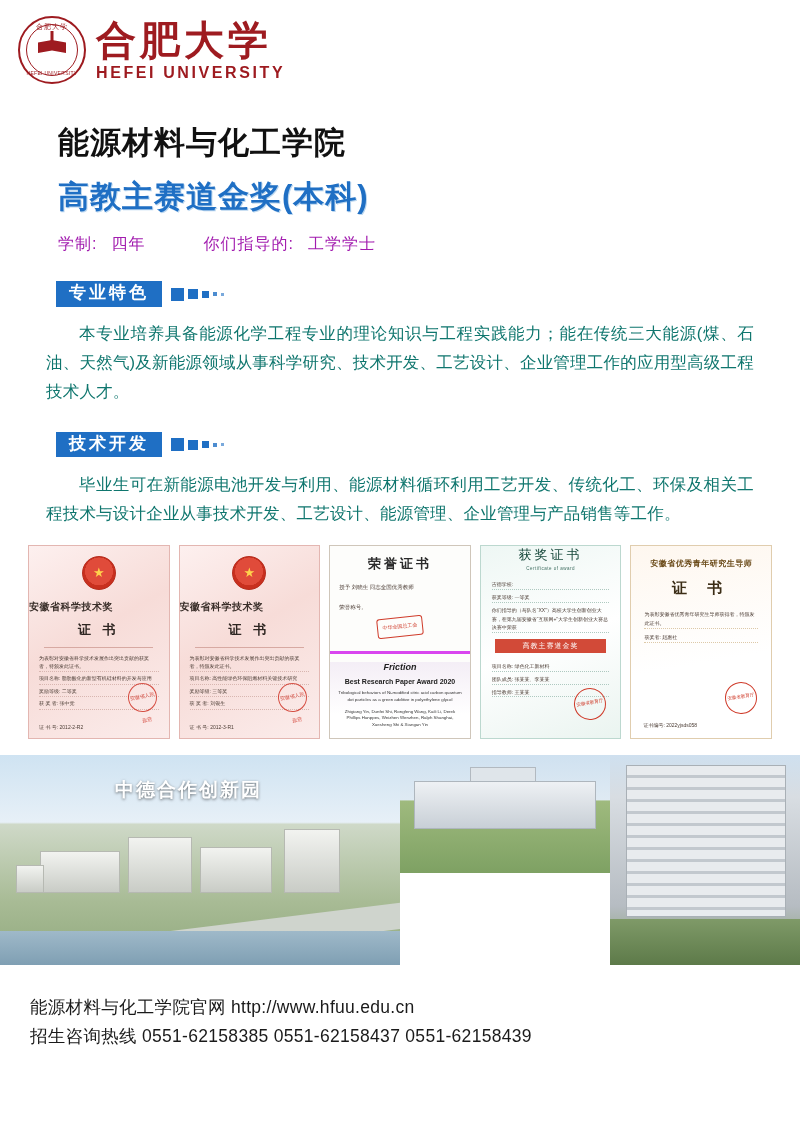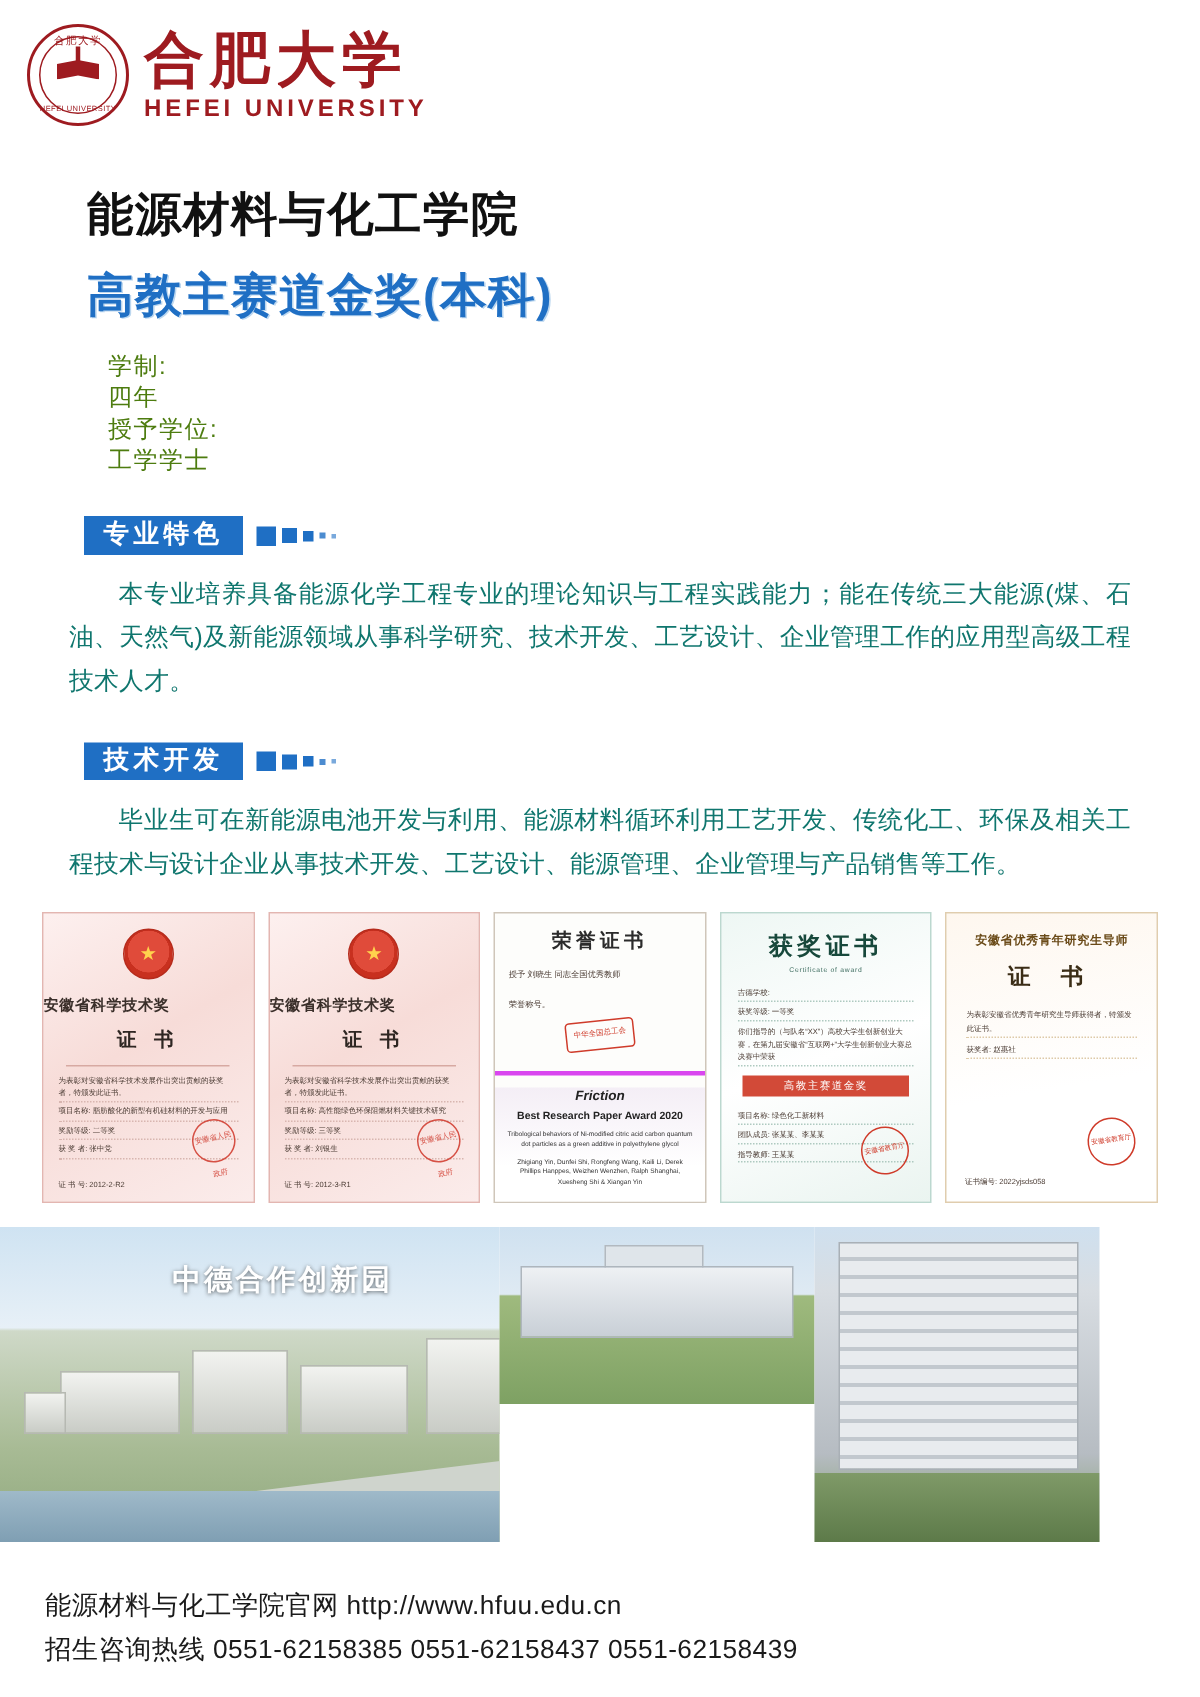--- a/index.html
+++ b/index.html
@@ -113,24 +113,23 @@
     margin: 12px 0 0 58px;
     font-size: 31px;
     font-weight: 700;
     color: #1f6fc4;
     letter-spacing: 1px;
     text-shadow: 1px 1px 0 #bcd7ef;
   }
   .meta-row {
     margin: 16px 0 0 58px;
     font-size: 16px;
-    color: #4d7c0f;
+    color: #a21caf;
     display: flex;
     align-items: baseline;
-    flex-direction: column;
   }
   .meta-label { letter-spacing: 1px; }
   .meta-value { margin-left: 14px; letter-spacing: 1px; }
   .meta-gap { display: inline-block; width: 58px; }
 
   
   .section-head {
     margin: 26px 0 0 56px;
     display: flex;
     align-items: center;
@@ -226,21 +225,21 @@
     position: absolute; left: 50%; transform: translateX(-50%) rotate(-6deg);
     bottom: 14px; width: 44px; height: 18px; border-radius: 3px;
     border: 1px solid #cf3b2a; color: #cf3b2a; font-size: 5px; line-height: 16px; text-align: center;
   }
   .cert-c .bottom-half { position: relative; height: 96px; background: linear-gradient(180deg,#f4eef6 0%, #ffffff 55%); }
   .cert-c .b-title { text-align: center; font-size: 9px; font-weight: 700; font-style: italic; margin-top: 8px; color:#222;}
   .cert-c .b-award { text-align: center; font-size: 7px; font-weight: 700; margin-top: 6px; color:#222;}
   .cert-c .b-small { margin: 5px 8px 0; font-size: 4.4px; line-height: 1.5; text-align: center; color:#333;}
 
   .cert-d { background: linear-gradient(160deg,#eef7f4 0%,#ffffff 50%,#eaf4f0 100%); border-color: #bcd8cf; }
-  .cert-d .t1 { margin-top: 12px; font-size: 16px; font-weight: 700; color: #17483b; text-align:center; letter-spacing: 3px;}
+  .cert-d .t1 { margin-top: 0; font-size: 13px; font-weight: 400; color: #17483b; text-align:center; letter-spacing: 3px;}
   .cert-d .t1e { font-size: 4.5px; text-align: center; color:#3c6b5e; letter-spacing:.5px; margin-top:2px;}
   .cert-d .lines { margin: 9px 11px 0; line-height: 1.75; }
   .cert-d .lines div { border-bottom: 1px dotted #aec9c0; margin-bottom: 3px; }
   .cert-d .redbar { margin: 6px 14px 0; background:#d24a38; color:#fff; font-size: 7px; text-align:center; padding: 2px 0; letter-spacing: 1px;}
   .cert-d .stamp {
     position: absolute; right: 14px; bottom: 18px;
     width: 30px; height: 30px; border-radius: 50%;
     border: 1.5px solid #cf3b2a; color: #cf3b2a;
     font-size: 4.5px; line-height: 27px; text-align: center; transform: rotate(-10deg);
   }
@@ -260,21 +259,21 @@
 
   
   .collage {
     margin-top: 16px;
     width: 800px;
     height: 210px;
     display: flex;
     overflow: hidden;
   }
   .col-left {
-    width: 333px;
+    width: 400px;
     height: 210px;
     position: relative;
     background:
       linear-gradient(180deg,#cfe3f2 0%, #e7f0f7 32%, #cfd9c8 33%, #a8bb95 70%, #8fa87c 100%);
     overflow: hidden;
   }
   .col-left .bldg {
     position: absolute;
     background: linear-gradient(180deg,#f2f3f0,#c9ccc6);
     border: 1px solid #b6b9b2;
@@ -359,21 +358,21 @@
   </div>
 </div>
 
 <div class="college-title">能源材料与化工学院</div>
 <div class="major-title">高教主赛道金奖(本科)</div>
 
 <div class="meta-row">
   <span class="meta-label">学制:</span>
   <span class="meta-value">四年</span>
   <span class="meta-gap"></span>
-  <span class="meta-label">授予学位:</span>
+  <span class="meta-label">你们指导的:</span>
   <span class="meta-value">工学学士</span>
 </div>
 
 <div class="section-head">
   <div class="section-chip">专业特色</div>
   <div class="dots">
     <i class="d1"></i>
       <i class="d2"></i>
       <i class="d3"></i>
       <i class="d4"></i>

